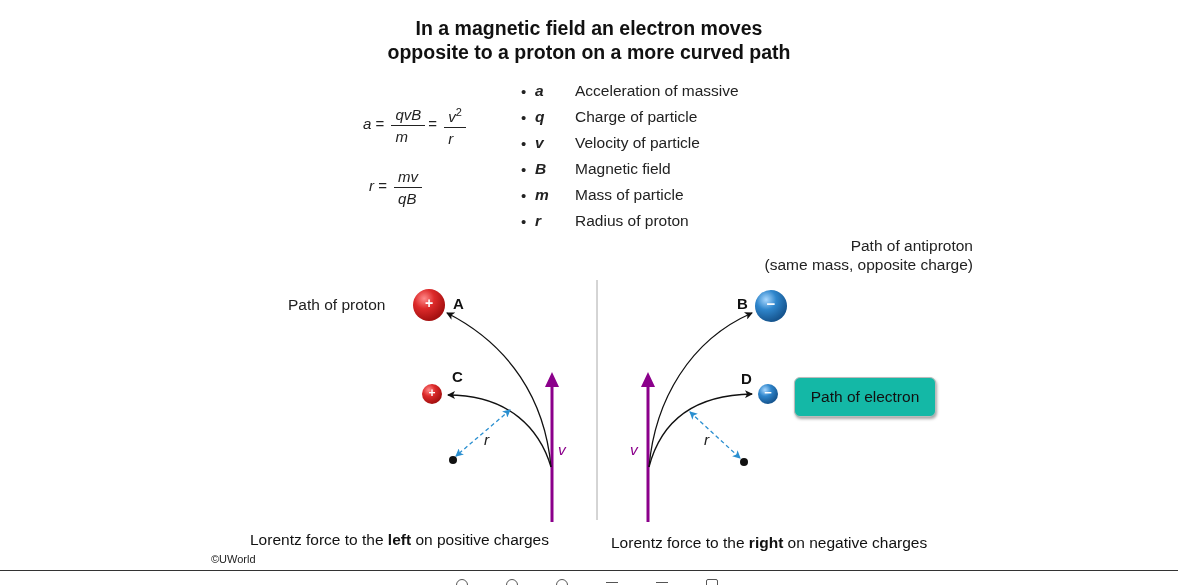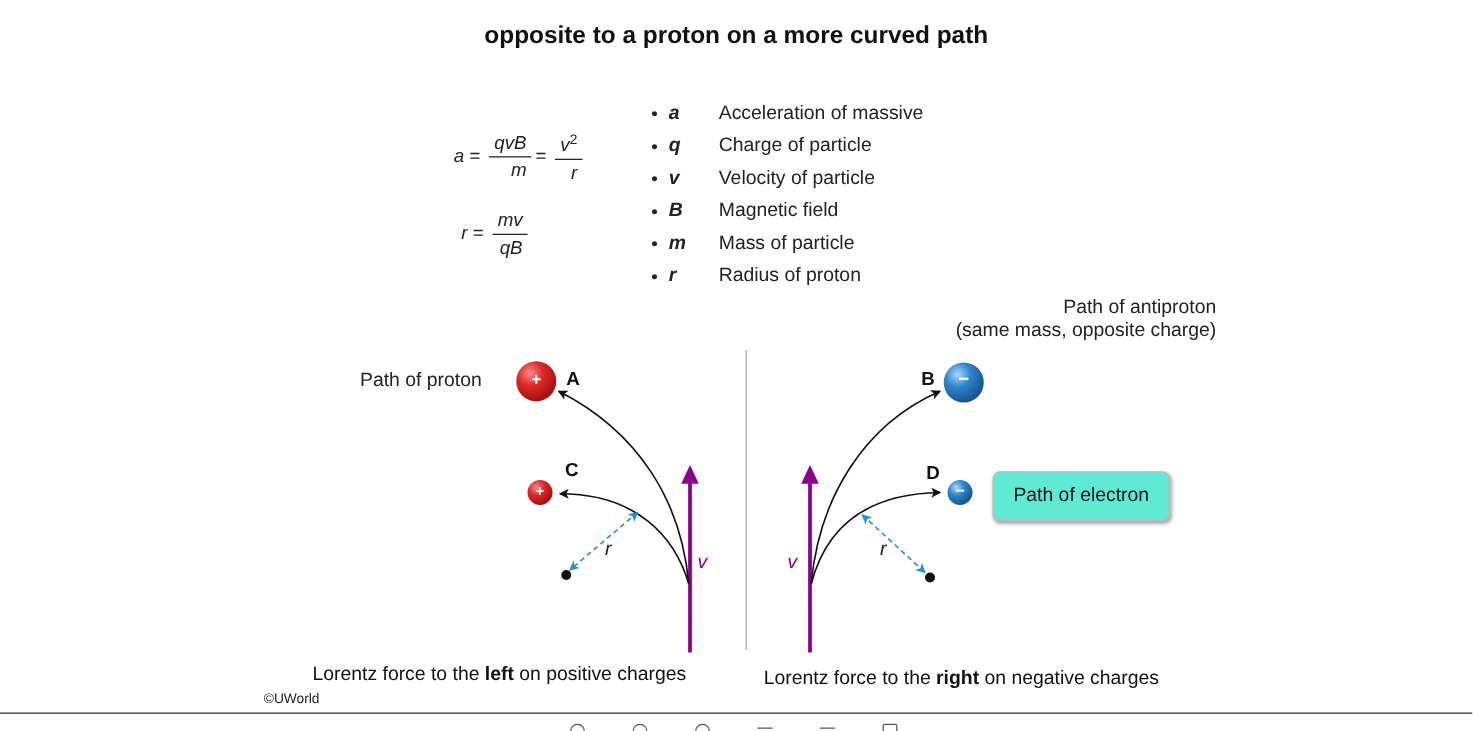--- a/index.html
+++ b/index.html
@@ -1,43 +1,44 @@
 <!DOCTYPE html>
 <html><head>
   <meta charset="utf-8">
   <style>
     html, body { margin: 0; padding: 0; background: #ffffff; }
     body { width: 1178px; height: 585px; position: relative; overflow: hidden; font-family: "Liberation Sans", sans-serif; color: #111; }
     .abs { position: absolute; }
     .title { left: 0; width: 1178px; top: 16px; text-align: center; font-weight: bold; font-size: 19.5px; line-height: 24px; color: #111; }
     .eq { font-family: "Liberation Sans", sans-serif; font-size: 15px; color: #222; }
     .eq i { font-style: italic; }
-    .frac { display: inline-flex; flex-direction: column; align-items: flex-end; vertical-align: middle; margin: 0 3px; }
+    .frac { display: inline-flex; flex-direction: column; align-items: flex-start; vertical-align: middle; margin: 0 3px; }
     .frac .num { border-bottom: 1px solid #222; padding: 0 4px 2px; font-style: italic; line-height: 17px; }
     .frac .den { padding: 2px 4px 0; font-style: italic; line-height: 17px; }
     .legend-row { height: 26px; display: flex; align-items: center; font-size: 15.5px; color: #222; }
     .legend-row .bullet { width: 14px; font-size: 15px; }
     .legend-row .sym { width: 40px; font-weight: bold; font-style: italic; }
     .lbl { font-size: 15.5px; color: #222; text-align: center; }
     .lbl-c { text-align: center; line-height: 19px; }
     .letter { font-size: 15px; font-weight: bold; color: #111; }
     .footer-text { font-size: 15.5px; color: #111; text-align: right; }
     .copyright { font-size: 11px; color: #222; }
     .divider { left: 0; top: 570px; width: 1178px; height: 1px; background: #333; }
-    .callout { left: 794px; top: 377px; width: 140px; height: 38px; border: 1px solid #bbb; border-radius: 6px; background: #5eead4; box-shadow: 1px 2px 3px rgba(0,0,0,0.35); display: flex; align-items: center; justify-content: center; font-size: 15.5px; color: #111; }
+    .callout { left: 794px; top: 377px; width: 140px; height: 38px; border: 1px solid #bbb; border-radius: 6px; background: #14b8a6; box-shadow: 1px 2px 3px rgba(0,0,0,0.35); display: flex; align-items: center; justify-content: center; font-size: 15.5px; color: #111; }
     .toolbar { left: 440px; top: 578px; width: 320px; height: 10px; display: flex; gap: 0; }
     .tool { width: 50px; height: 10px; position: relative; }
     .tool span { position: absolute; left: 16px; top: 1px; width: 12px; height: 12px; border: 1.5px solid #555; border-radius: 50%; box-sizing: border-box; }
     .tool.sq span { border-radius: 2px; }
     .tool.line span { border: none; border-top: 1.5px solid #555; border-radius: 0; height: 2px; top: 4px; }
   </style>
 </head>
 <body>
 
 <div class="abs title">
+  <div>In a magnetic field an electron moves</div>
   <div>opposite to a proton on a more curved path</div>
 </div>
 
 <div class="abs eq" style="left:363px; top:104px;">
   <i>a</i> =
   <span class="frac">
     <span class="num">qvB</span>
     <span class="den">m</span>
   </span>=
   <span class="frac">

